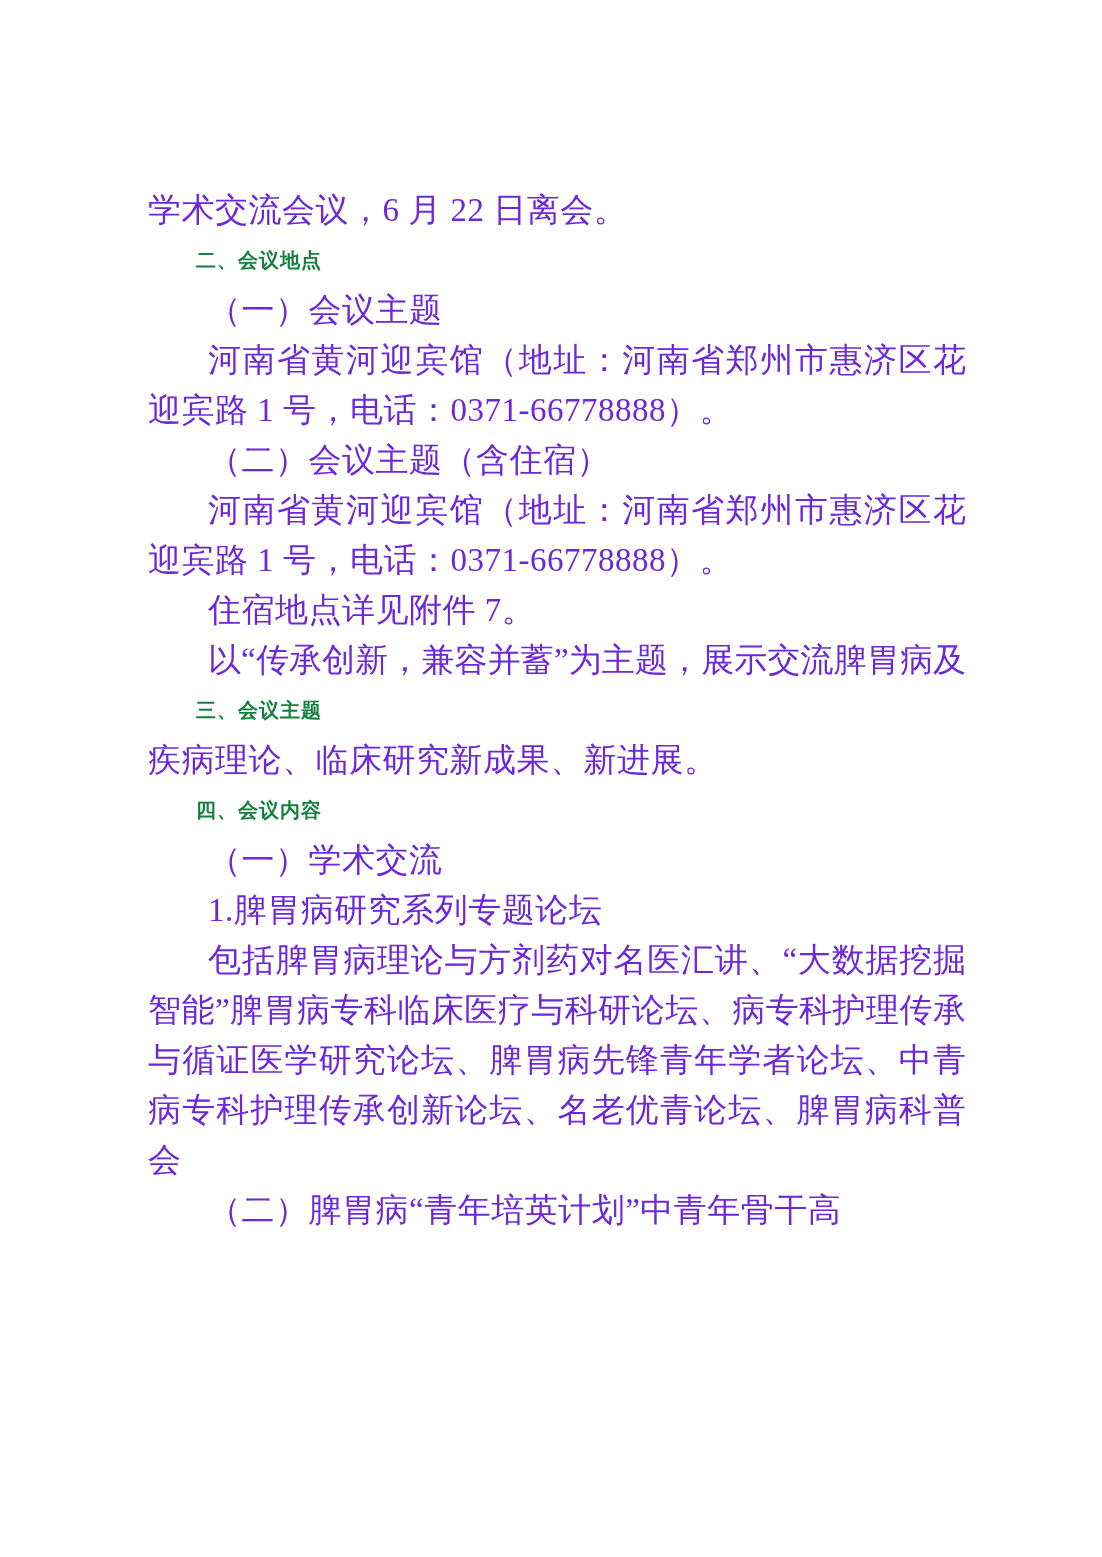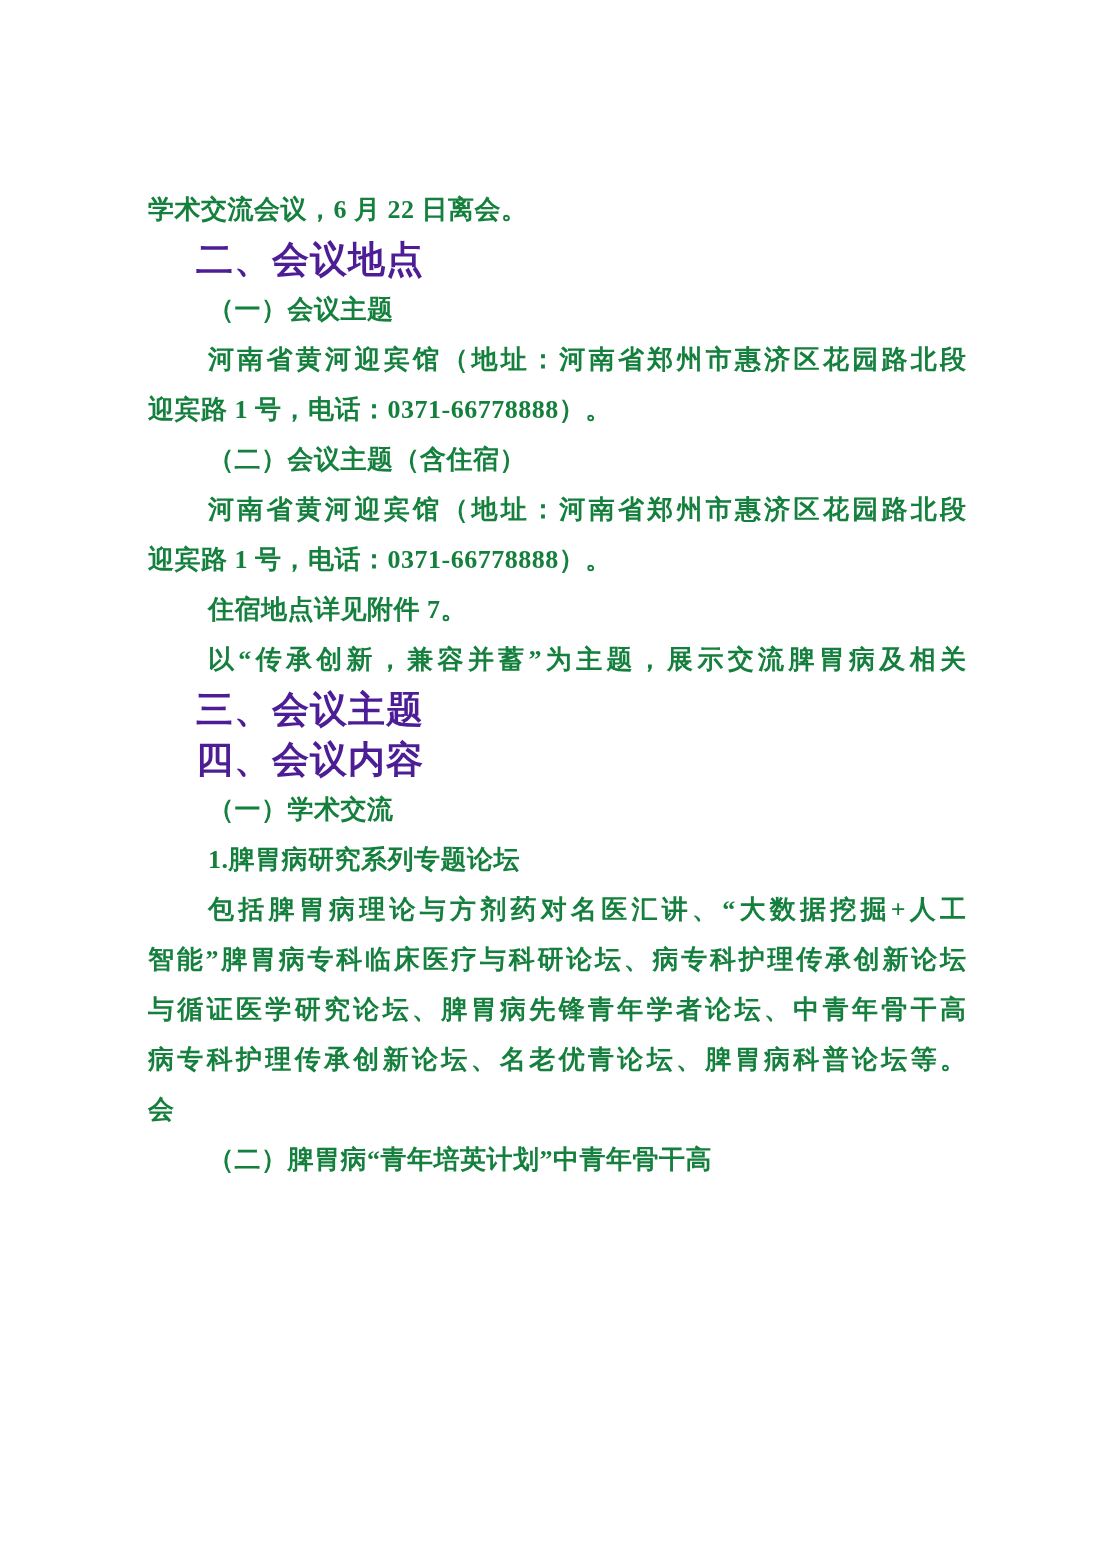--- a/index.html
+++ b/index.html
@@ -17,36 +17,35 @@
   }
   .text-block {
     position: absolute;
     left: 148px;
     top: 185px;
     width: 818px;
   }
   .line {
     height: 50px;
     line-height: 50px;
-    font-size: 26px;
-    color: #15803d;
+    font-size: 33px;
+    color: #6d28d9;
     white-space: nowrap;
     overflow: visible;
     font-family: "Liberation Serif", "DejaVu Serif", serif;
     letter-spacing: 0.5px;
-    font-weight: bold;
   }
   .line.indent {
     padding-left: 60px;
   }
   .line.heading {
     font-family: "Liberation Sans", "DejaVu Sans", sans-serif;
     font-weight: 700;
-    font-size: 37px;
-    color: #4c1d95;
+    font-size: 20px;
+    color: #15803d;
     padding-left: 48px;
     letter-spacing: 1px;
   }
   .line.justify {
     white-space: normal;
     text-align: justify;
     text-align-last: justify;
     overflow: hidden;
     max-height: 50px;
     letter-spacing: 0;
@@ -61,20 +60,21 @@
       <div class="line heading">二、会议地点</div>
       <div class="line indent">（一）会议主题</div>
       <div class="line indent justify">河南省黄河迎宾馆（地址：河南省郑州市惠济区花园路北段</div>
       <div class="line">迎宾路 1 号，电话：0371-66778888）。</div>
       <div class="line indent">（二）会议主题（含住宿）</div>
       <div class="line indent justify">河南省黄河迎宾馆（地址：河南省郑州市惠济区花园路北段</div>
       <div class="line">迎宾路 1 号，电话：0371-66778888）。</div>
       <div class="line indent">住宿地点详见附件 7。</div>
       <div class="line indent justify">以“传承创新，兼容并蓄”为主题，展示交流脾胃病及相关</div>
       <div class="line heading">三、会议主题</div>
+      <div class="line">疾病理论、临床研究新成果、新进展。</div>
       <div class="line heading">四、会议内容</div>
       <div class="line indent">（一）学术交流</div>
       <div class="line indent">1.脾胃病研究系列专题论坛</div>
       <div class="line indent justify">包括脾胃病理论与方剂药对名医汇讲、“大数据挖掘+人工</div>
       <div class="line justify">智能”脾胃病专科临床医疗与科研论坛、病专科护理传承创新论坛</div>
       <div class="line justify">与循证医学研究论坛、脾胃病先锋青年学者论坛、中青年骨干高</div>
       <div class="line justify">病专科护理传承创新论坛、名老优青论坛、脾胃病科普论坛等。</div>
       <div class="line">会</div>
       <div class="line indent">（二）脾胃病“青年培英计划”中青年骨干高</div>
     </div>

